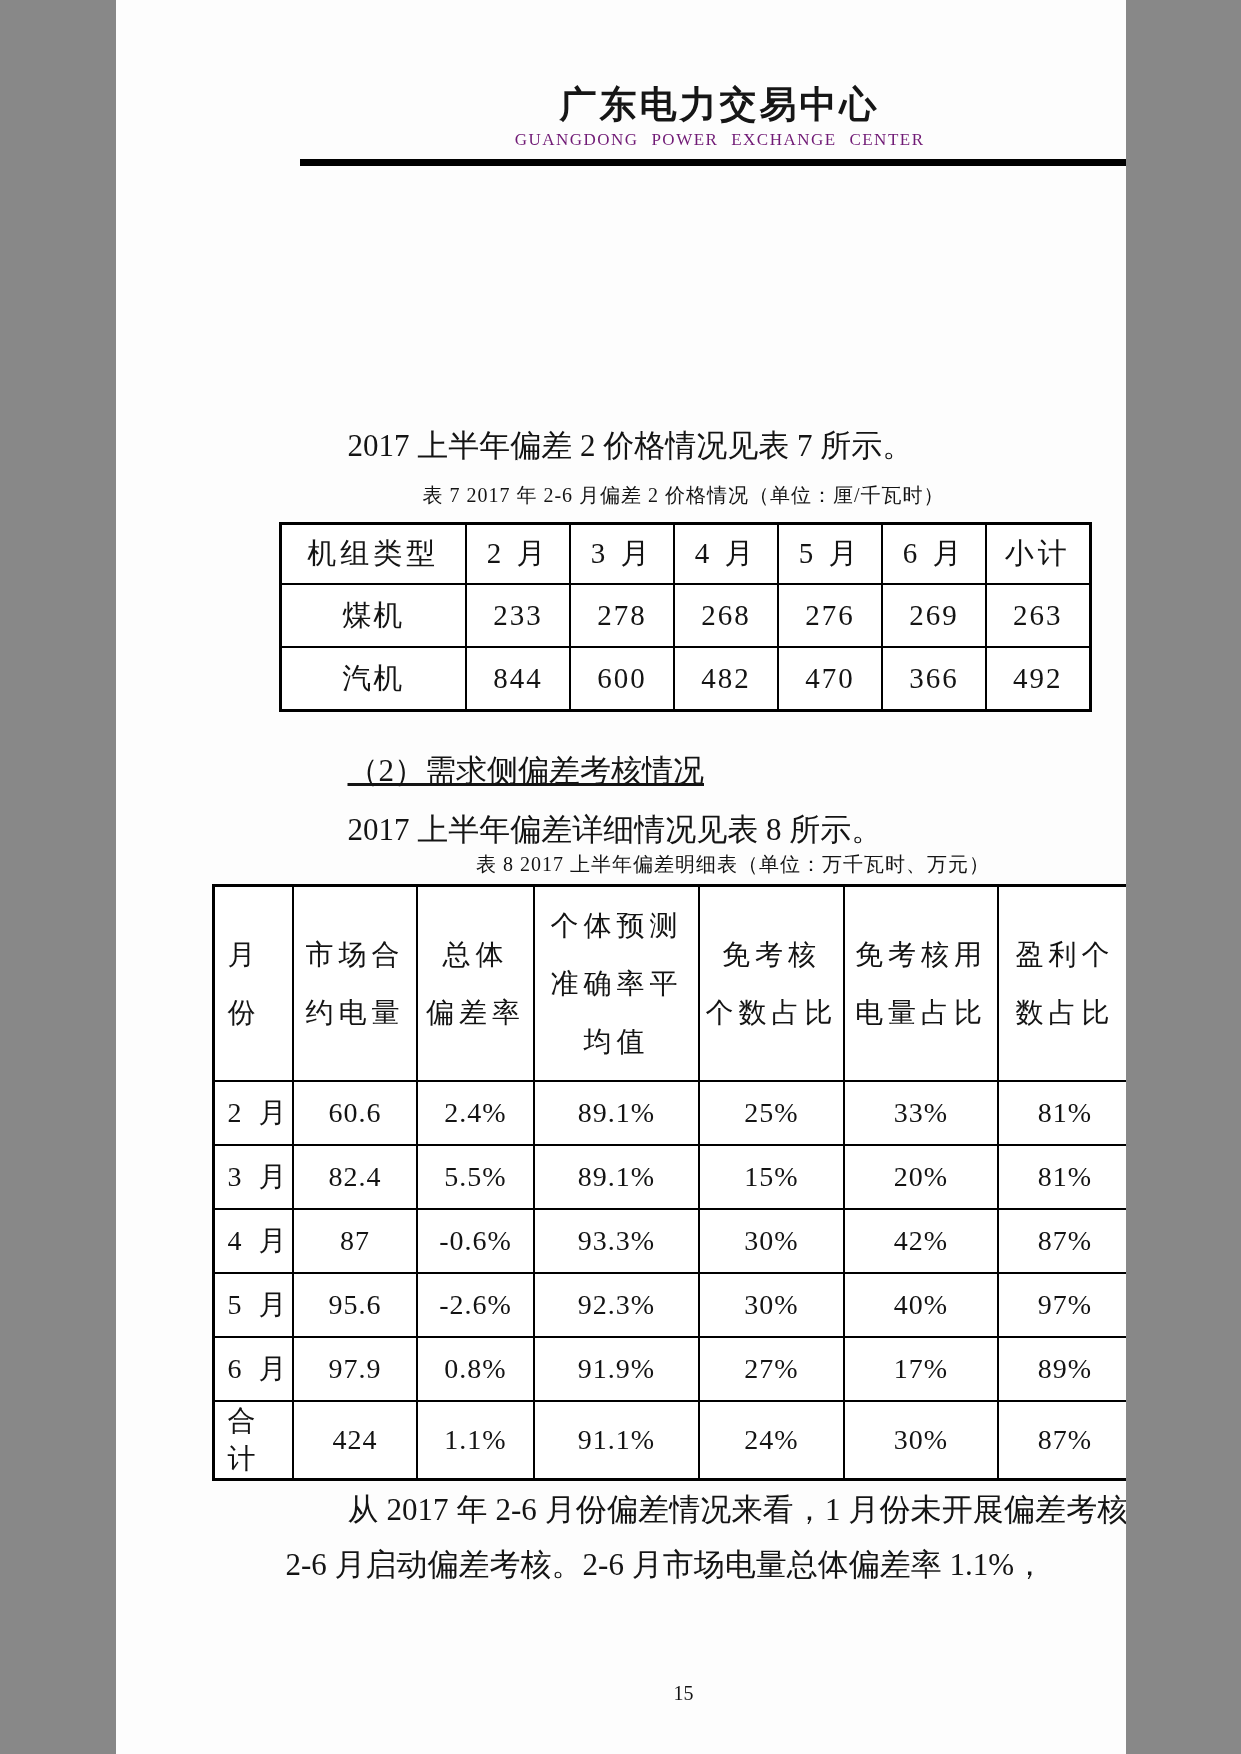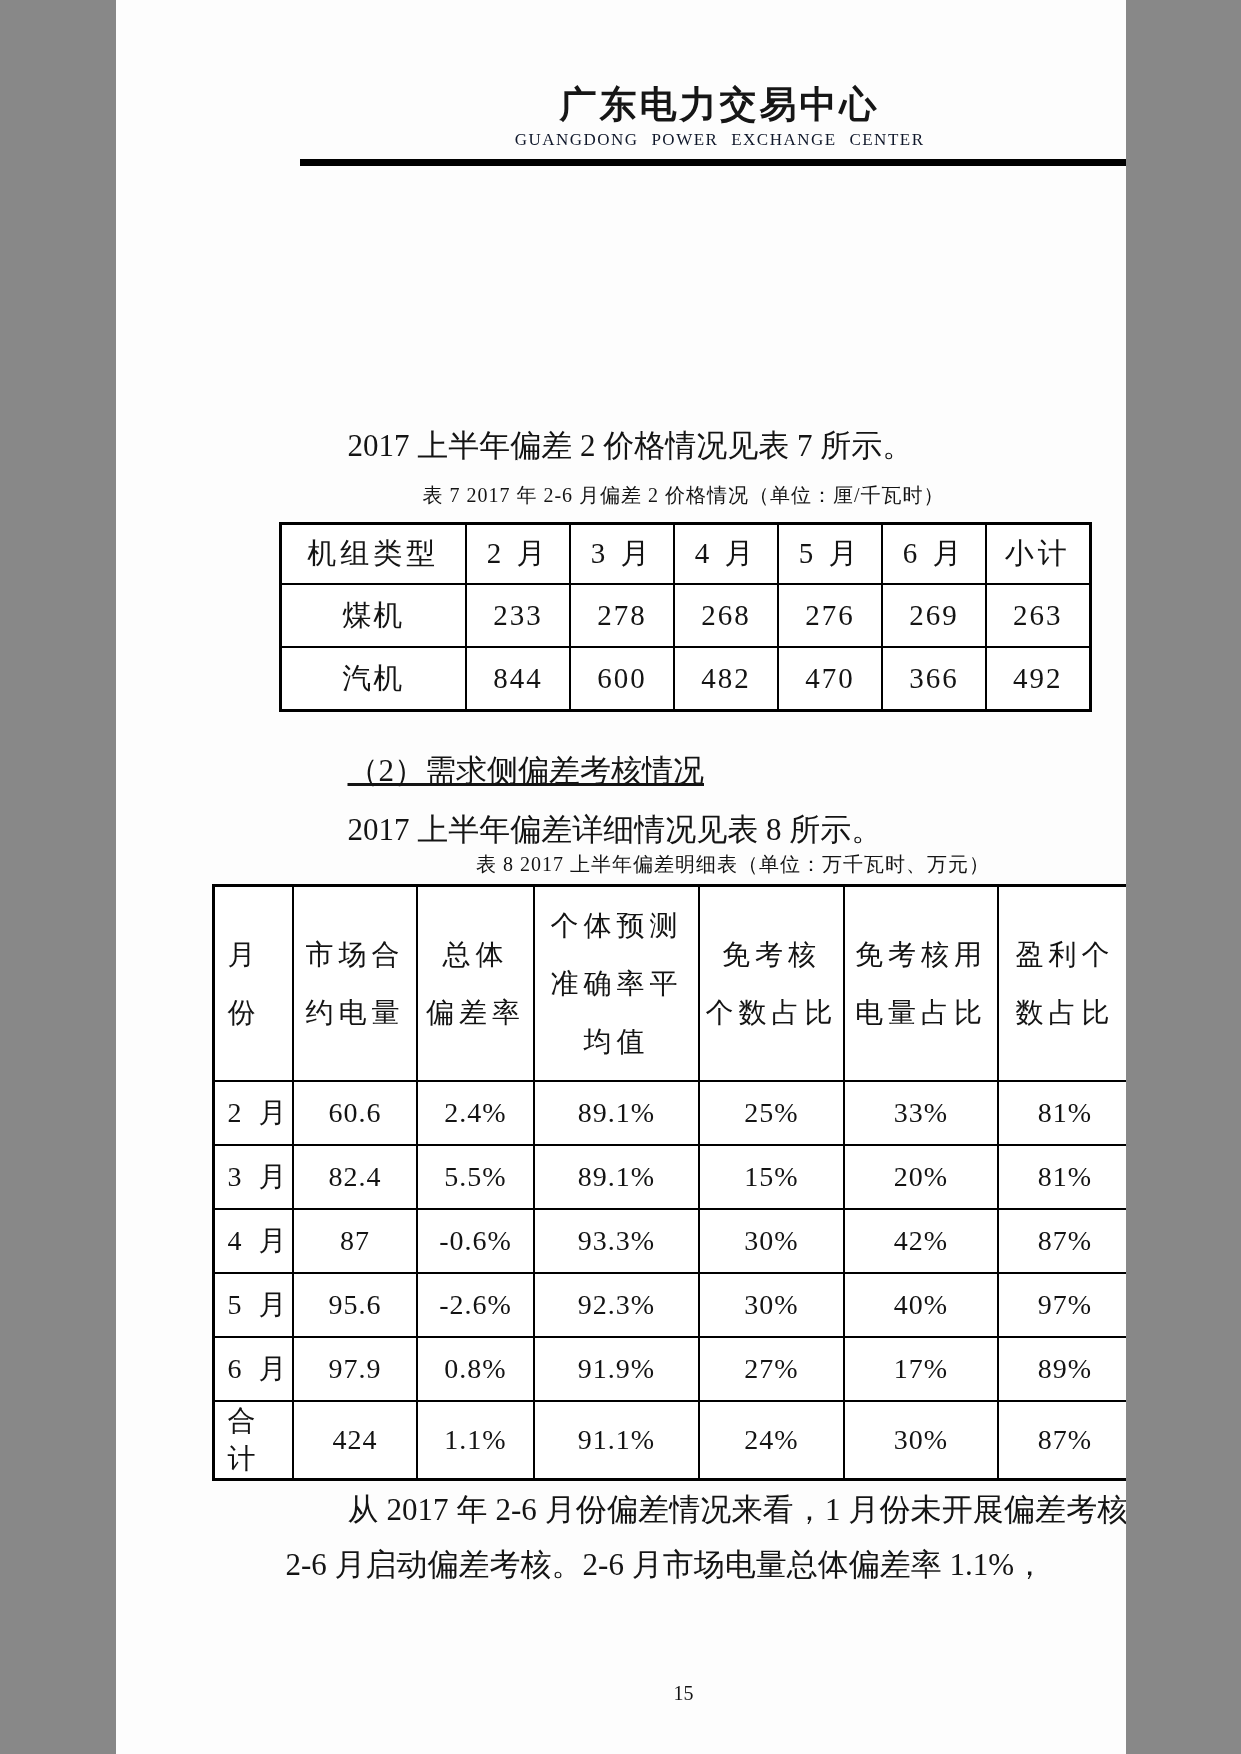--- a/index.html
+++ b/index.html
@@ -15,21 +15,21 @@
 
   
   .header-block { position:absolute; top:84px; right:201px; text-align:center; }
   .header-title {
     font-family:"Liberation Sans","DejaVu Sans",sans-serif;
     font-weight:bold; font-size:37px; letter-spacing:3px; color:#161616;
     line-height:42px; white-space:nowrap;
   }
   .header-sub {
     font-size:17px; letter-spacing:1.5px; word-spacing:7px;
-    margin-top:4px; color:#0f172a; white-space:nowrap;
+    margin-top:4px; color:#701a75; white-space:nowrap;
   }
   .header-rule { position:absolute; top:159px; left:184px; width:874px; height:7px; background:#000; }
 
   
   .para {
     position:absolute; left:170px; width:874px;
     font-size:31px; line-height:55px;
     text-align:justify; text-justify:inter-ideograph;
     text-indent:2em; margin:0;
   }

